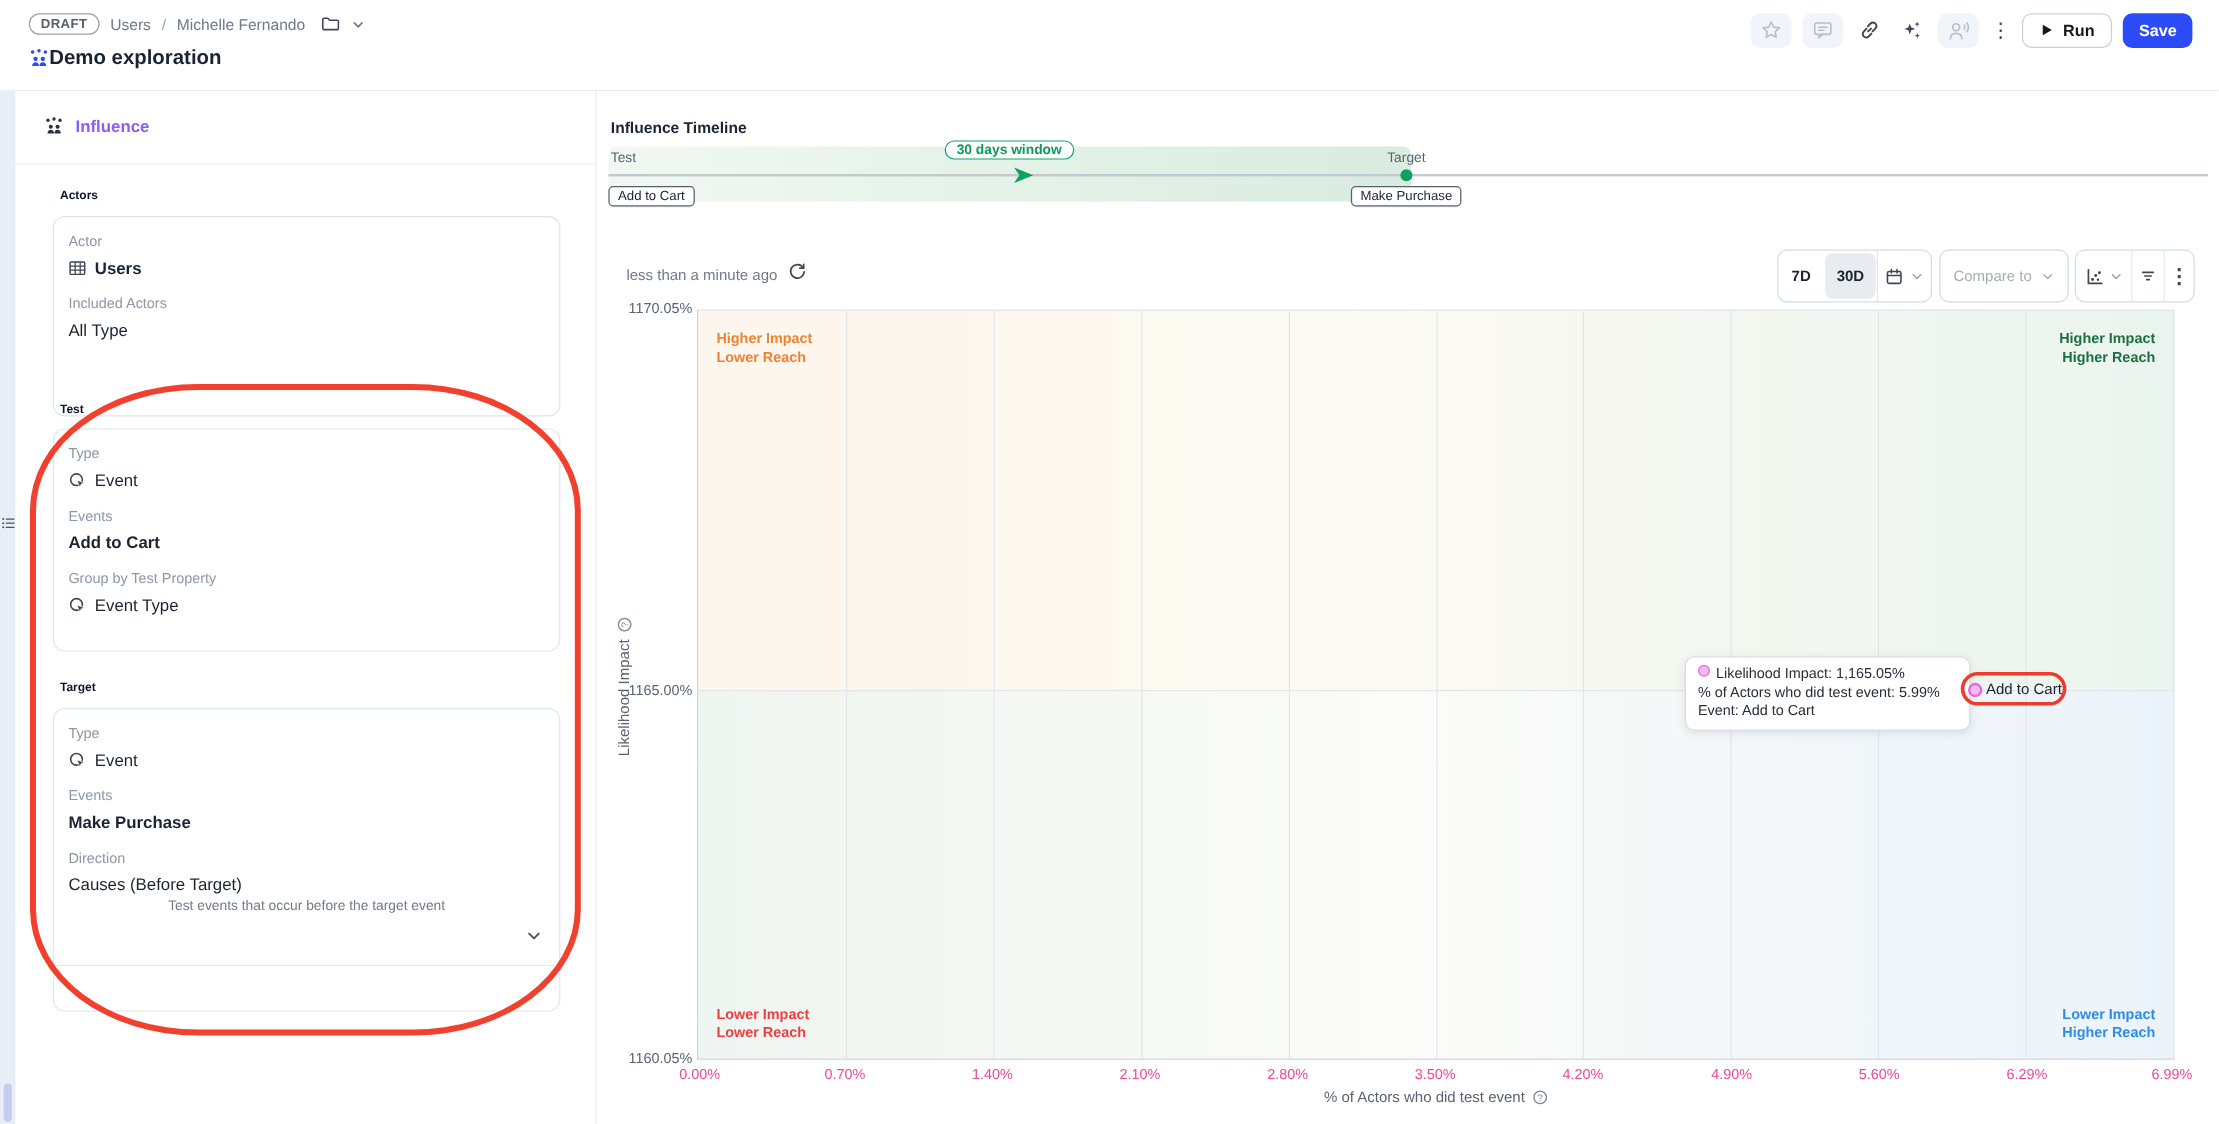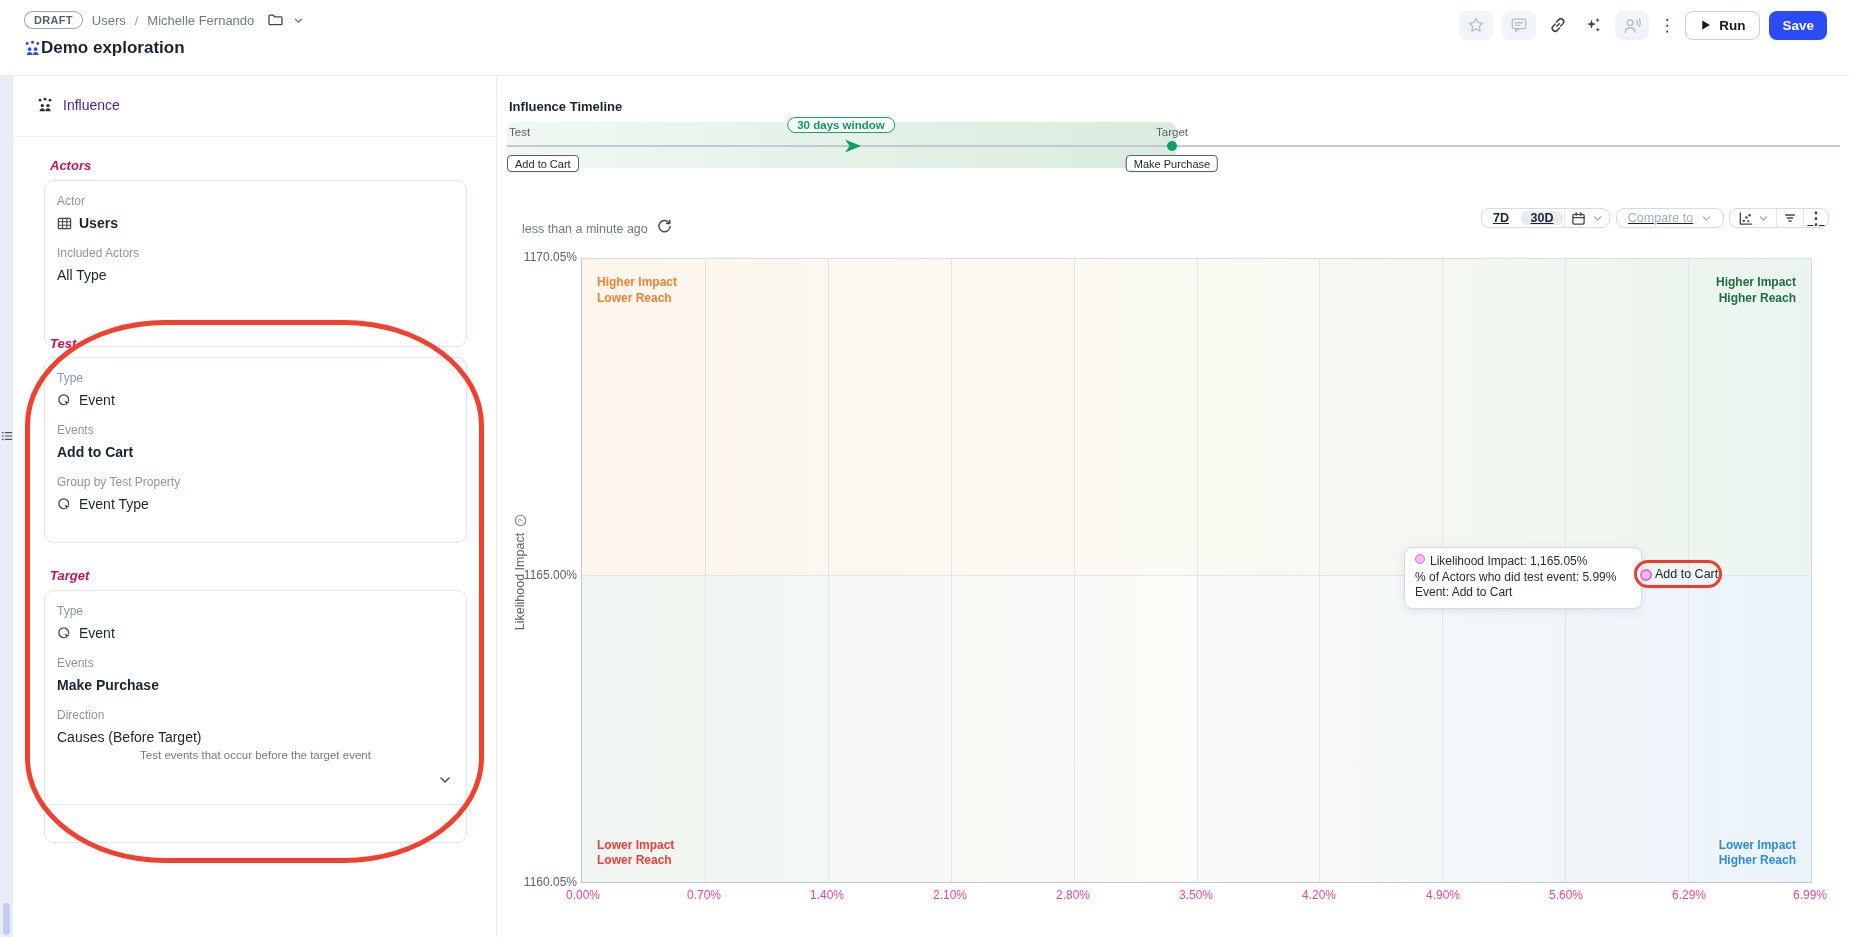--- a/index.html
+++ b/index.html
@@ -22,23 +22,23 @@
   .save-btn { height:29px; display:flex; align-items:center; padding:0 13px; background:#2b4bf7; border-radius:8px; font-size:13.5px; font-weight:600; color:#fff; }
 
   
   #left-rail { position:absolute; left:0; top:76px; width:13px; height:861px; background:#e9edf8; }
   #rail-icon { position:absolute; left:0px; top:354px; width:13px; display:flex; justify-content:center; }
   #rail-thumb { position:absolute; left:3px; top:827px; width:7px; height:32px; background:#c7cdec; border-radius:4px; }
 
   
   #sidebar { position:absolute; left:13px; top:76px; width:484px; height:861px; background:#fff; border-right:1px solid #e8ebf1; }
   .panel-head { position:absolute; left:24px; top:21px; display:flex; align-items:center; gap:10px; }
-  .panel-title { font-size:14px; font-weight:400; color:#4c1d95; }
+  .panel-title { font-size:14px; font-weight:700; color:#8b5cf6; }
   .panel-divider { position:absolute; left:0; top:60px; width:100%; height:1px; background:#edf0f4; }
-  .section-title { position:absolute; left:37px; font-size:13px; font-weight:700; color:#be185d;font-style:italic; }
+  .section-title { position:absolute; left:37px; font-size:10px; font-weight:700; color:#0f172a; }
   .card { position:absolute; left:31px; width:423px; background:#fff; border:1px solid #e0e5ec; border-radius:10px; padding:13px 12px; }
   .fld-label { font-size:12px; color:#8d96a5; }
   .fld-value { margin-top:7px; font-size:14px; color:#1b2433; display:flex; align-items:center; gap:7px; }
   .w600 { font-weight:600; }
   .w500 { font-weight:500; }
   .mt14 { margin-top:15px; }
   .dir-help { margin-top:4px; font-size:11.5px; color:#707a8a;text-align:center; }
   .card-chevron { position:absolute; right:14px; }
   .card-hr { position:absolute; left:0; width:100%; height:1px; background:#e7ebf0; }
   .maxtime-row { position:absolute; left:12px; top:222px; width:399px; height:26px; display:flex; align-items:center; }
@@ -60,21 +60,21 @@
   .tl-pill { position:absolute; left:841px; top:117px; transform:translateX(-50%); background:#fff; border:1.5px solid #0ea565; border-radius:999px; padding:1px 9px; font-size:11.5px; font-weight:600; color:#0b9a59; white-space:nowrap; }
   .tl-arrow { position:absolute; left:818px; top:138px; }
   .tl-dot { position:absolute; left:1167px; top:141px; width:10px; height:10px; border-radius:50%; background:#0ba15e; }
   .tl-chip { position:absolute; top:155px; background:#fff; border:1px solid #555f6e; border-radius:4px; padding:1.5px 7px; font-size:11px; color:#1b2433; white-space:nowrap; box-shadow:0 1px 1px rgba(20,30,50,.06); }
   .tl-chip-test { left:507px; }
   .tl-chip-target { left:1172px; transform:translateX(-50%); }
 
   
   .updated { position:absolute; left:522px; top:222px; font-size:12.5px; color:#707a8a; }
   .refresh { position:absolute; left:657px; top:219px; }
-  .ctl-group { position:absolute; top:208px; height:20px; display:flex; align-items:stretch; background:#fff; border:1px solid #d6dbe3; border-radius:8px; overflow:hidden;text-decoration:underline; }
+  .ctl-group { position:absolute; top:208px; height:44px; display:flex; align-items:stretch; background:#fff; border:1px solid #d6dbe3; border-radius:8px; overflow:hidden; }
   .ctl-cell { display:flex; align-items:center; justify-content:center; font-size:12.5px; font-weight:600; color:#1c2430; }
   .ctl-cell.dim { color:#a6aeba; font-weight:400; }
   .ctl-sep { width:1px; background:#e2e6ec; }
   .ctl-active { background:#e8ebf0; border-radius:6px; margin:2px 1px; }
   #grp-range { left:1481px; width:129px; }
   #grp-compare { left:1616px; width:108px; }
   #grp-chart { left:1729px; width:100px; }
 
   
   .ytick { position:absolute; left:430px; width:147px; text-align:right; font-size:12px; color:#5a6372; }
@@ -428,14 +428,21 @@
   <div class="xtick" style="left:1689px">6.29%</div>
   <div class="xtick" style="left:1810px">6.99%</div>
 
   <div class="ylab">
     <span>Likelihood Impact</span>
     <svg width="13" height="13" viewBox="0 0 14 14">
         <circle cx="7" cy="7" r="5.6" fill="none" stroke="#7b8594" stroke-width="1.2"></circle>
         <text x="7" y="9.8" font-size="8.5" text-anchor="middle" fill="#7b8594" font-family="Liberation Sans, sans-serif">?</text>
       </svg>
   </div>
+  <div class="xlab">
+    <span>% of Actors who did test event</span>
+    <svg width="13" height="13" viewBox="0 0 14 14">
+        <circle cx="7" cy="7" r="5.6" fill="none" stroke="#7b8594" stroke-width="1.2"></circle>
+        <text x="7" y="9.8" font-size="8.5" text-anchor="middle" fill="#7b8594" font-family="Liberation Sans, sans-serif">?</text>
+      </svg>
+  </div>
 
 </div>
 
 </body></html>

